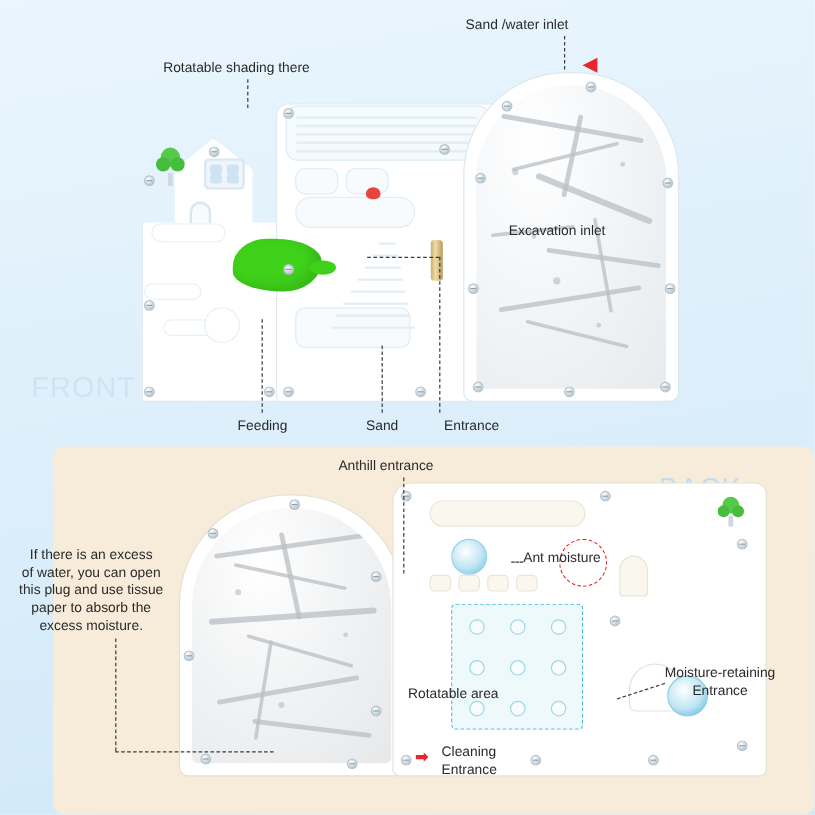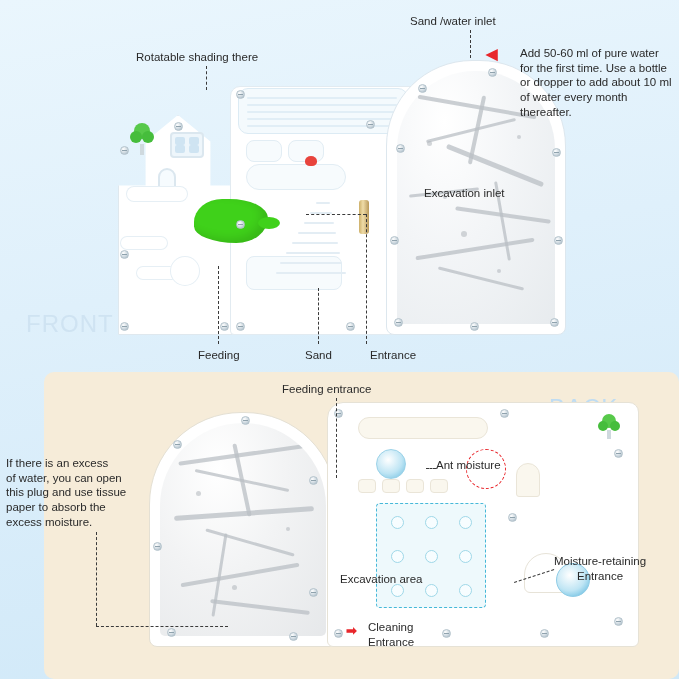--- a/index.html
+++ b/index.html
@@ -349,28 +349,24 @@
     <div class="screw" style="left:370px; top:8px;"></div>
     <div class="screw" style="left:434px; top:88px;"></div>
     <div class="screw" style="left:436px; top:176px;"></div>
     <div class="screw" style="left:432px; top:258px;"></div>
     <div class="screw" style="left:352px; top:262px;"></div>
   </div>
 
   <div class="label" style="left:136px; top:50px;">Rotatable shading there</div>
   <div class="leadv" style="left:206px; top:66px; height:24px;"></div>
 
-  <div class="label" style="left:410px; top:14px;">Sand /water inlet</div>
+  <div class="label" style="left:388px; top:14px;">Sand /water inlet</div>
   <div class="leadv" style="left:470px; top:30px; height:28px;"></div>
 
   <div class="arrow-red" style="left:486px; top:46px;">◀</div>
-  <div class="label" style="left:520px; top:46px; width:160px;">Add 50-60 ml of pure water
-for the first time. Use a bottle
-or dropper to add about 10 ml
-of water every month thereafter.</div>
 
   <div class="label" style="left:424px; top:186px;">Excavation inlet</div>
 
   <div class="label" style="left:198px; top:348px;">Feeding</div>
   <div class="leadv" style="left:218px; top:266px; height:78px;"></div>
 
   <div class="label" style="left:305px; top:348px;">Sand</div>
   <div class="leadv" style="left:318px; top:288px; height:56px;"></div>
 
   <div class="label" style="left:370px; top:348px;">Entrance</div>
@@ -448,36 +444,36 @@
 
     <div class="screw" style="left:24px;  top:38px;"></div>
     <div class="screw" style="left:4px;   top:140px;"></div>
     <div class="screw" style="left:18px;  top:226px;"></div>
     <div class="screw" style="left:92px;  top:14px;"></div>
     <div class="screw" style="left:160px; top:74px;"></div>
     <div class="screw" style="left:160px; top:186px;"></div>
     <div class="screw" style="left:140px; top:230px;"></div>
   </div>
 
-  <div class="label" style="left:238px; top:10px;">Feeding entrance</div>
+  <div class="label" style="left:238px; top:10px;">Anthill entrance</div>
   <div class="leadv" style="left:292px; top:26px; height:80px;"></div>
 
   <div class="label" style="left:392px; top:86px;">Ant moisture</div>
   <div class="lead" style="left:382px; top:96px; width:10px;"></div>
 
-  <div class="label" style="left:296px; top:200px;">Excavation area</div>
+  <div class="label" style="left:296px; top:200px;">Rotatable area</div>
 
   <div class="arrow-red" style="left:302px; top:252px; font-size:13px;">➡</div>
   <div class="label" style="left:324px; top:248px;">Cleaning
 Entrance</div>
 
   <div class="label" style="left:510px; top:182px; text-align:center;">Moisture-retaining
 Entrance</div>
   <div class="lead" style="left:470px; top:210px; width:42px; transform:rotate(-18deg);"></div>
 
-  <div class="label" style="left:-38px; top:84px; width:140px;">If there is an excess
+  <div class="label" style="left:-38px; top:84px; width:140px;text-align:center;">If there is an excess
 of water, you can open
 this plug and use tissue
 paper to absorb the
 excess moisture.</div>
   <div class="leadv" style="left:52px; top:160px; height:94px;"></div>
   <div class="lead" style="left:52px; top:254px; width:132px;"></div>
 </div>
 
 </body></html>

